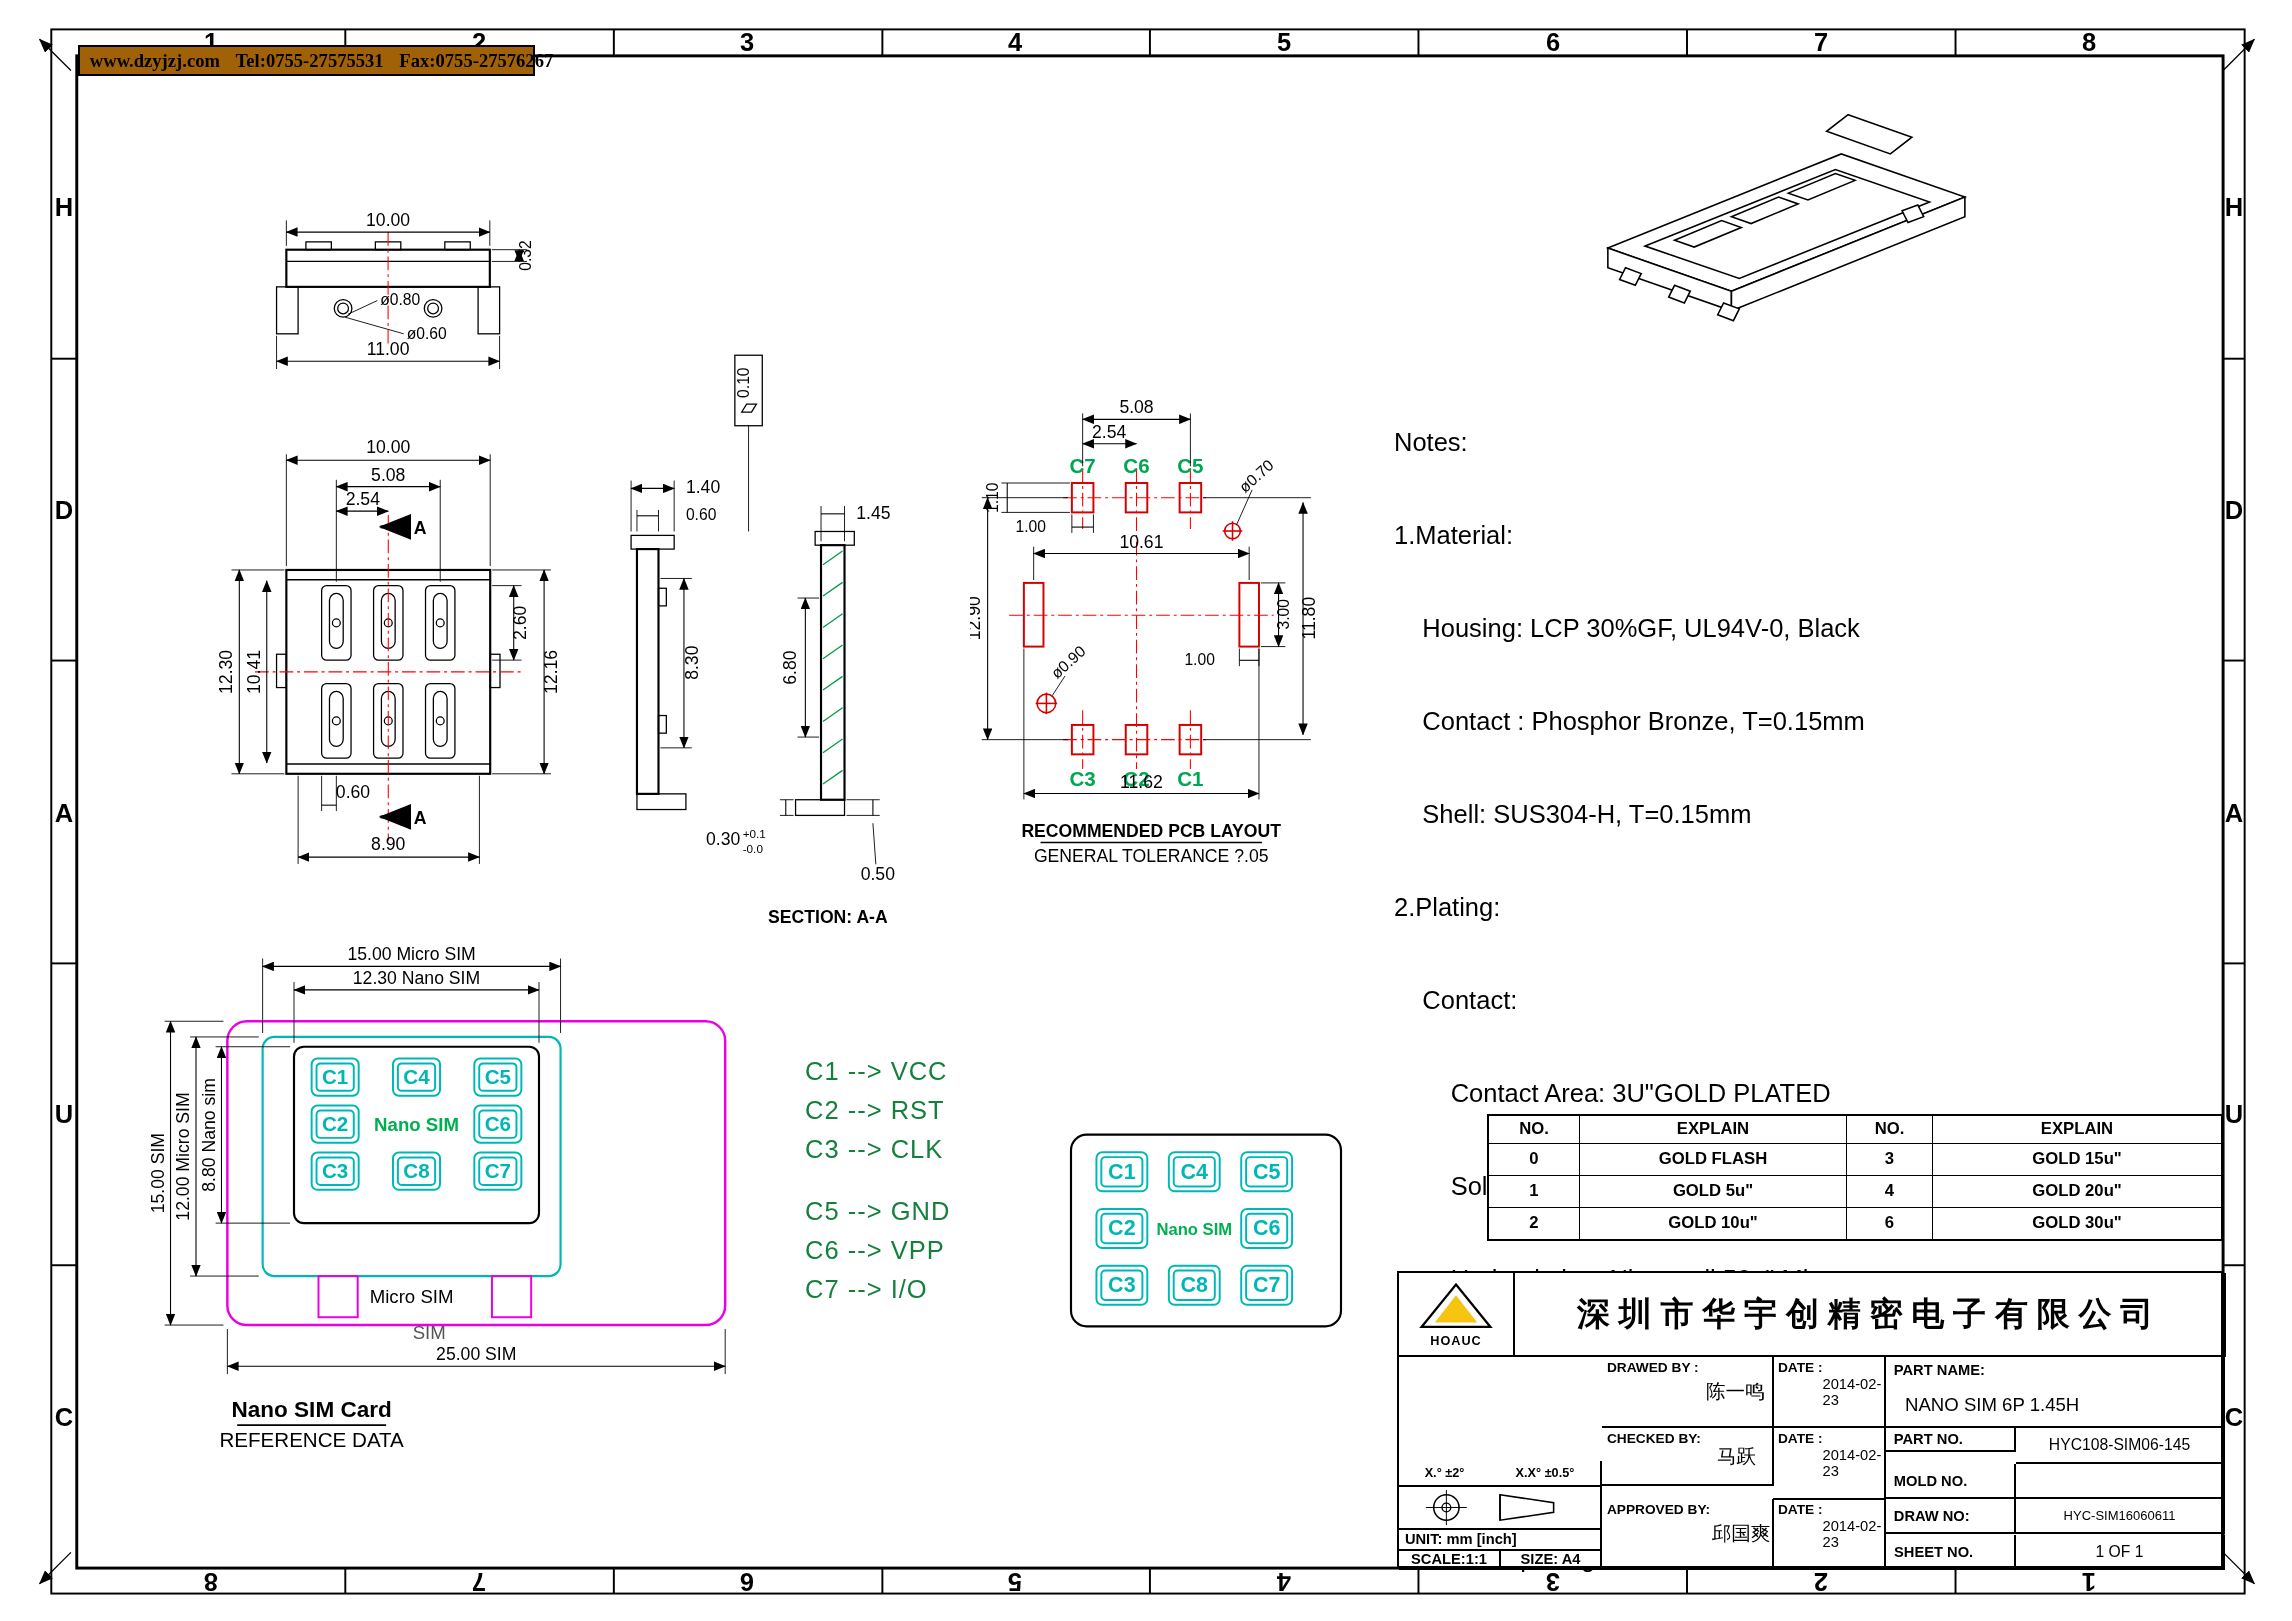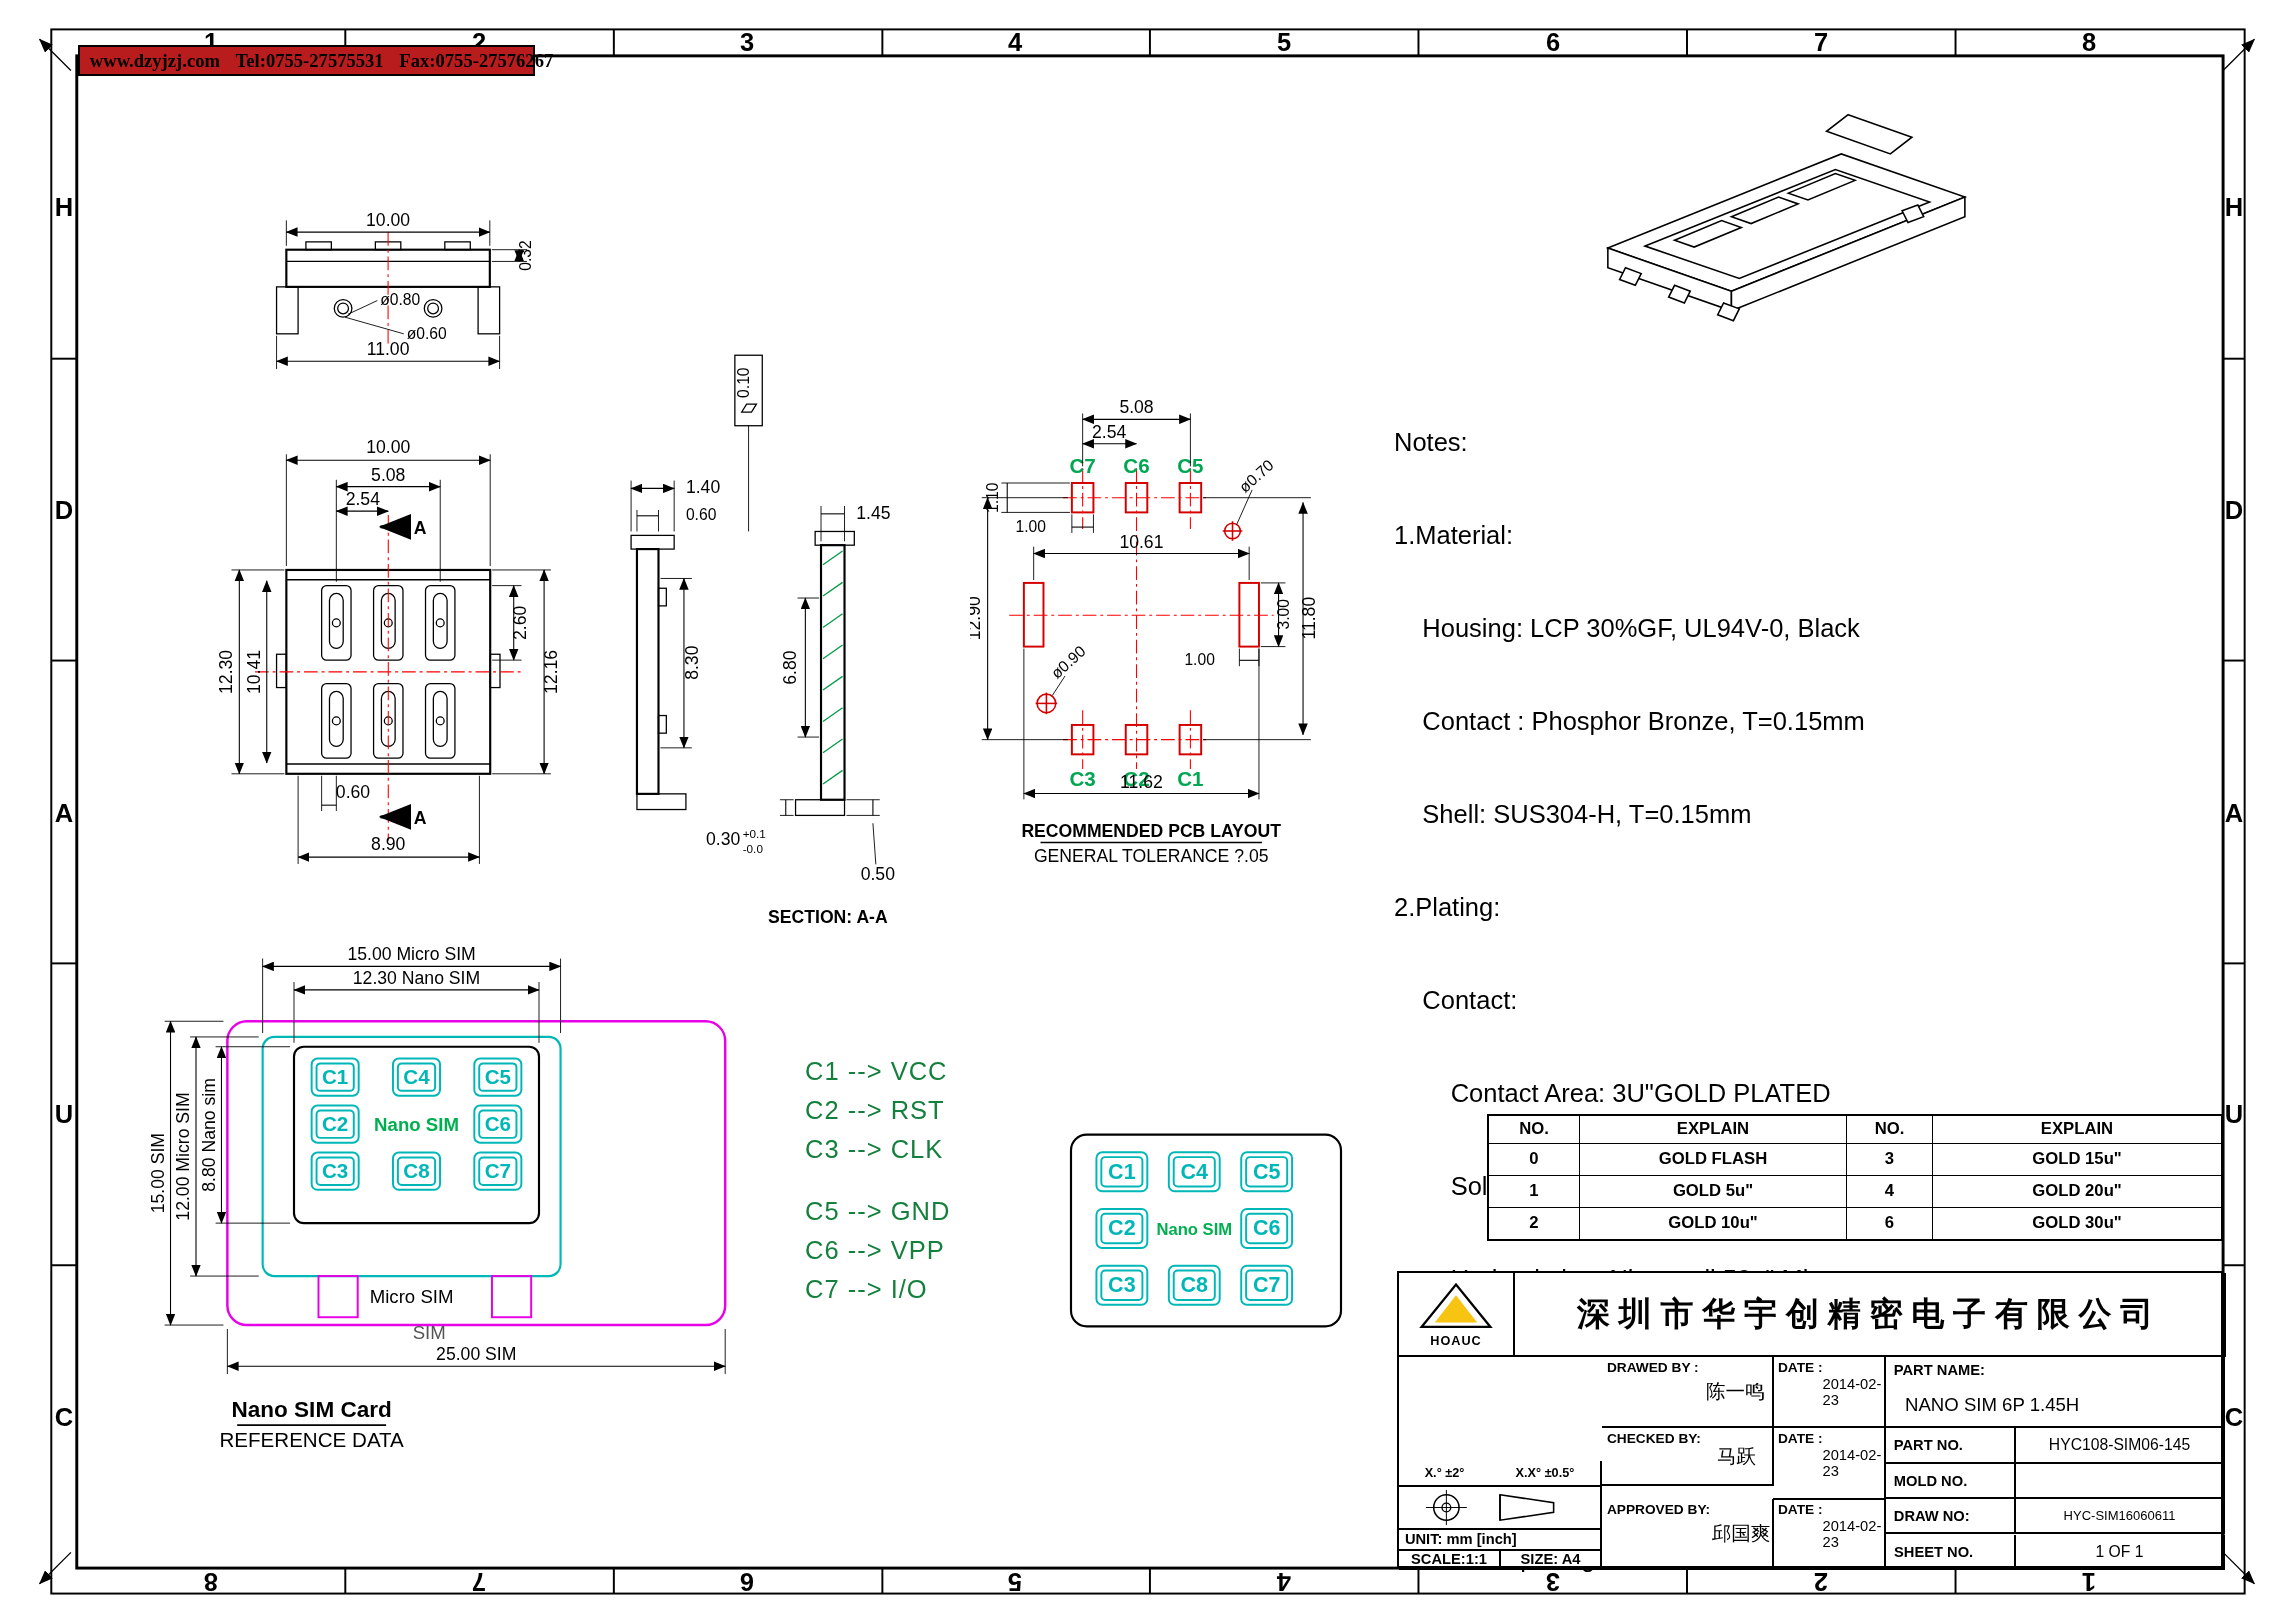--- a/index.html
+++ b/index.html
@@ -5,21 +5,21 @@
   *{margin:0;padding:0;box-sizing:border-box}
   html,body{background:#fff}
   body{width:2293px;height:1621px;position:relative;overflow:hidden;
        font-family:"Liberation Sans",sans-serif;color:#000}
   .abs{position:absolute}
   
   .glab{position:absolute;font-size:25.5px;font-weight:bold;transform:translate(-50%,-50%)}
   .glab.flip{transform:translate(-50%,-50%) rotate(180deg)}
   
   .hdr{position:absolute;left:78px;top:45px;width:457px;height:31px;border:2px solid #000;
-       background:#b91c1c;display:flex;align-items:center;gap:15.7px;padding:0 9.8px;
+       background:#a16207;display:flex;align-items:center;gap:15.7px;padding:0 9.8px;
        font-family:"Liberation Serif",serif;font-weight:bold;font-size:18.6px;white-space:nowrap}
   
   .notes{position:absolute;left:1394px;top:365px;font-size:25.5px;line-height:31px;white-space:pre}
   
   .pin{position:absolute;left:805px;font-size:25.5px;color:#15803d;letter-spacing:1px}
   
   .ptable{position:absolute;left:1487px;top:1114px;width:736px;border:2px solid #000;background:#fff}
   .ptitle{height:29px;border-bottom:2px solid #000;display:flex;align-items:center;justify-content:center;
           font-size:18.6px;font-weight:bold;letter-spacing:1px}
   .prow{display:flex;height:32px;border-top:1.5px solid #000}
@@ -637,21 +637,21 @@
       <div class="bl">DATE :</div>
       <div class="bv" style="font-size:14.7px">2014-02-23</div>
     </div>
 
     <div class="tbc" style="left:487px;top:84px;width:339px;height:25.5px;justify-content:flex-start;padding-left:7.8px;border-bottom:none">
       <span class="lab">PART NAME:</span>
     </div>
     <div class="tbc" style="left:487px;top:110px;width:339px;height:45px;justify-content:flex-start;padding-left:19px;font-size:18.6px">
       <span>NANO SIM 6P 1.45H</span>
     </div>
-    <div class="tbc" style="left:487px;top:155px;width:130px;height:36px;justify-content:flex-start;padding-left:7.8px">
+    <div class="tbc" style="left:487px;top:155px;width:130px;height:24px;justify-content:flex-start;padding-left:7.8px">
       <span class="lab">PART NO.</span>
     </div>
     <div class="tbc" style="left:617px;top:155px;width:209px;height:36px;font-size:15.7px">
       <span>HYC108-SIM06-145</span>
     </div>
     <div class="tbc" style="left:487px;top:191px;width:130px;height:35px;justify-content:flex-start;padding-left:7.8px">
       <span class="lab">MOLD NO.</span>
     </div>
     <div class="tbc" style="left:617px;top:191px;width:209px;height:35px">
       <span></span>

